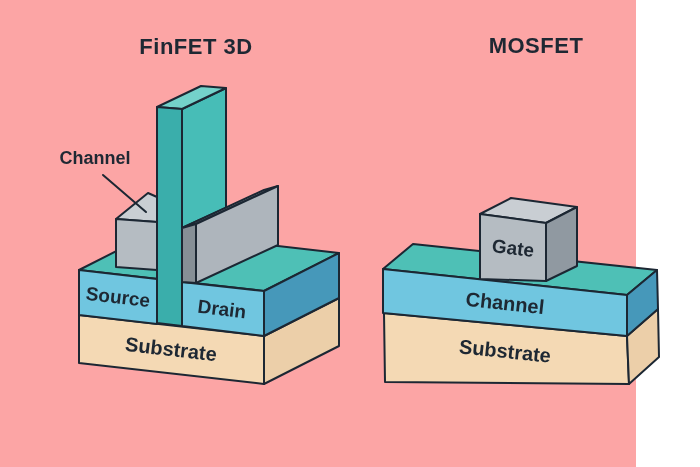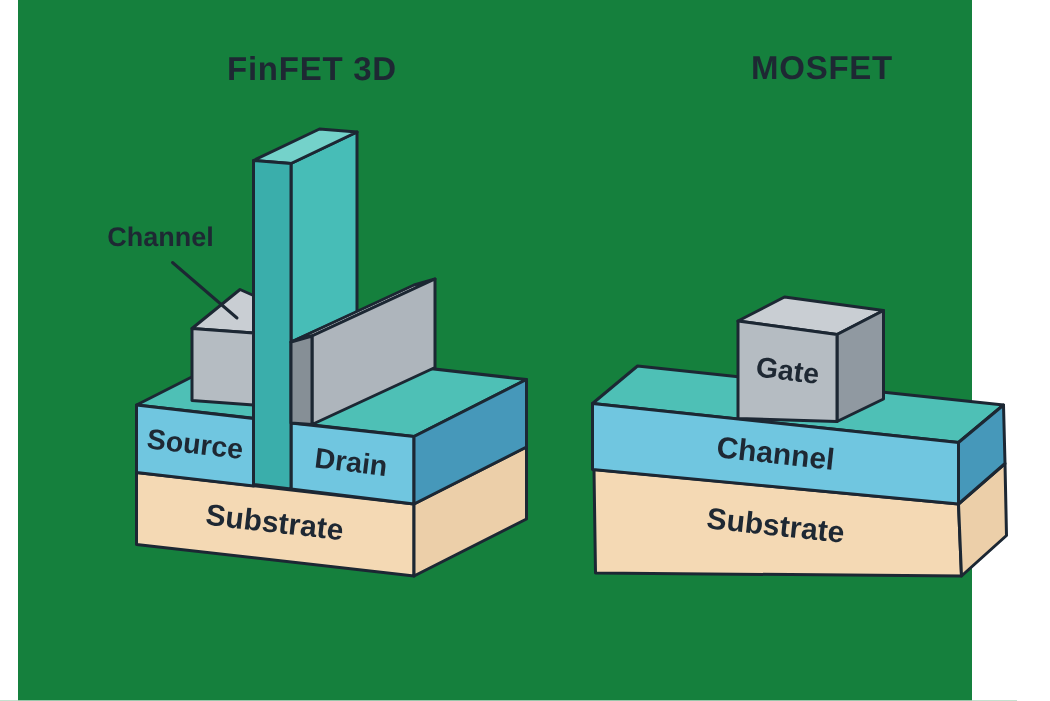--- a/index.html
+++ b/index.html
@@ -9,22 +9,21 @@
     background: #ffffff;
     width: 700px;
     height: 467px;
     overflow: hidden;
     font-family: "Liberation Sans", sans-serif;
   }
   .stage {
     position: relative;
     width: 636px;
     height: 467px;
-    background: #15803d;
-    margin-left: 12px;
+    background: #fca5a5;
   }
   svg { display: block; }
   .shape-stroke {
     stroke-width: 2;
     stroke-linejoin: round;
     stroke-linecap: round;
     fill: none;
   }
   text {
     font-family: "Liberation Sans", sans-serif;

